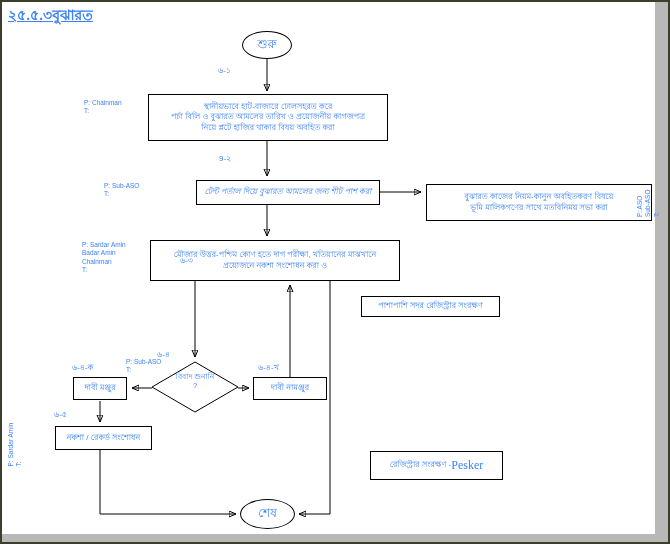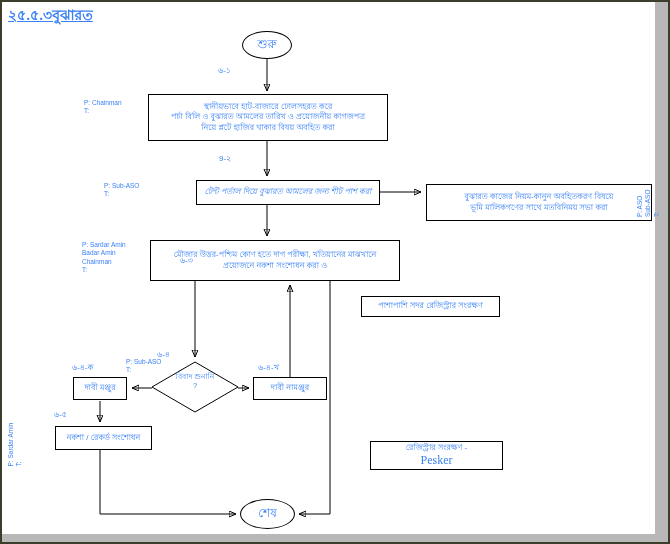--- a/index.html
+++ b/index.html
@@ -111,21 +111,21 @@
     <span>দাবী মঞ্জুর</span>
   </div>
   <div class="node" style="left:253px;top:377px;width:74px;height:23px;">
     <span>দাবী নামঞ্জুর</span>
   </div>
 
   <div class="node" style="left:55px;top:426px;width:97px;height:24px;">
     <span>নকশা / রেকর্ড সংশোধন</span>
   </div>
 
-  <div class="node register-node" style="left:370px;top:441px;width:133px;height:29px;flex-direction:column;">
+  <div class="node register-node" style="left:370px;top:451px;width:133px;height:29px;flex-direction:row;">
     <span>রেজিস্ট্রার সংরক্ষণ -</span>
       <span class="pesker">Pesker</span>
   </div>
 
   <div class="elabel" style="left:218px;top:64px;">৬-১</div>
   <div class="elabel" style="left:219px;top:152px;">9-২</div>
   <div class="elabel" style="left:180px;top:222px;margin-top:32px;">৬-৩</div>
   <div class="elabel" style="left:138px;top:348px;margin-left:19px;">৬-৪</div>
   <div class="elabel" style="left:72px;top:361px;">৬-৪-ক</div>
   <div class="elabel" style="left:258px;top:361px;">৬-৪-খ</div>

